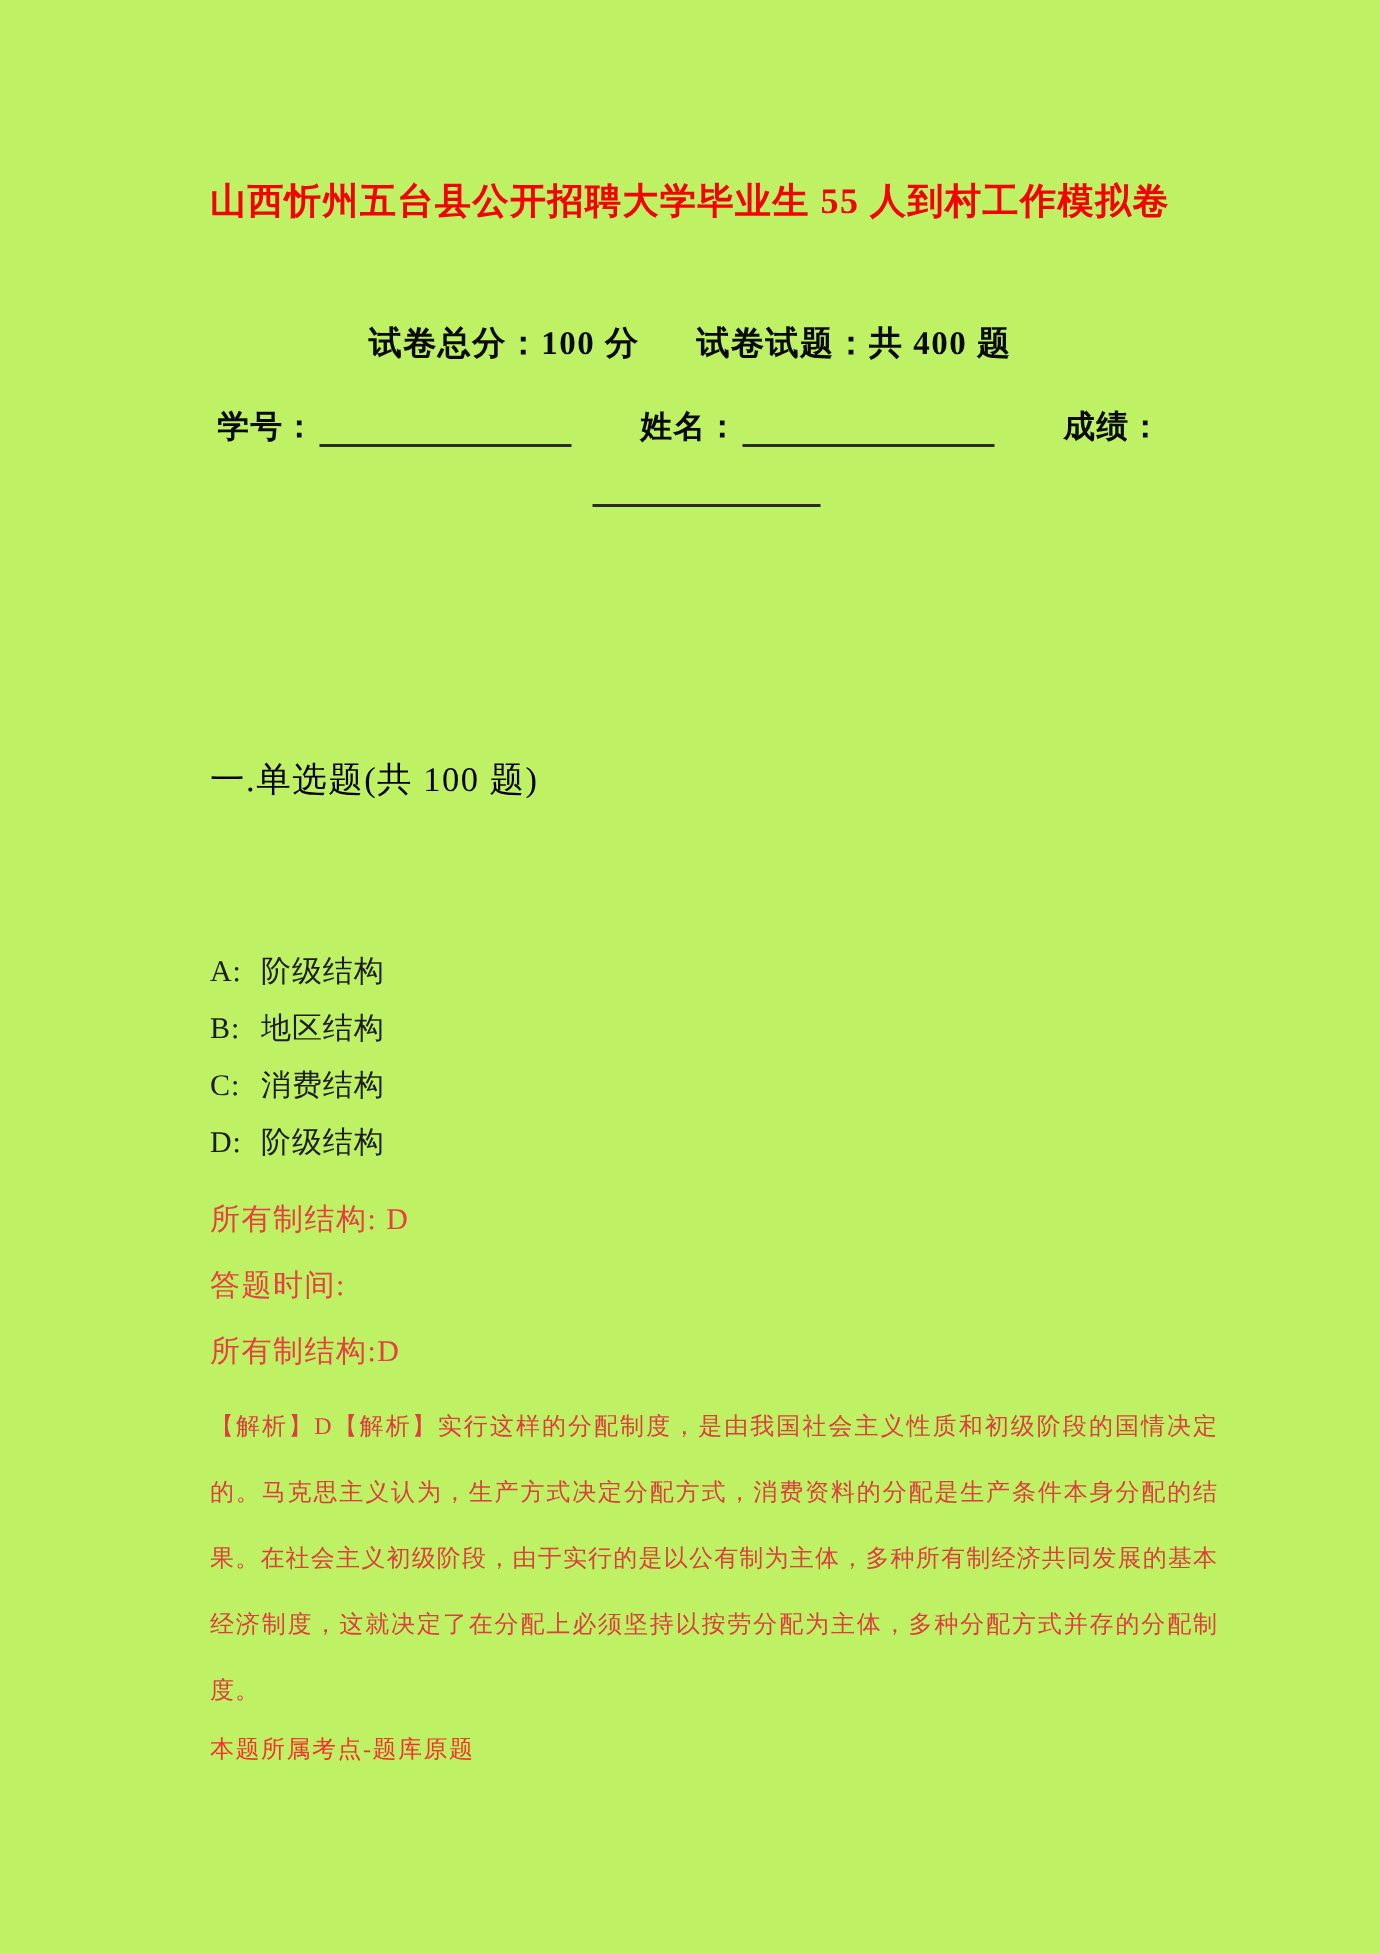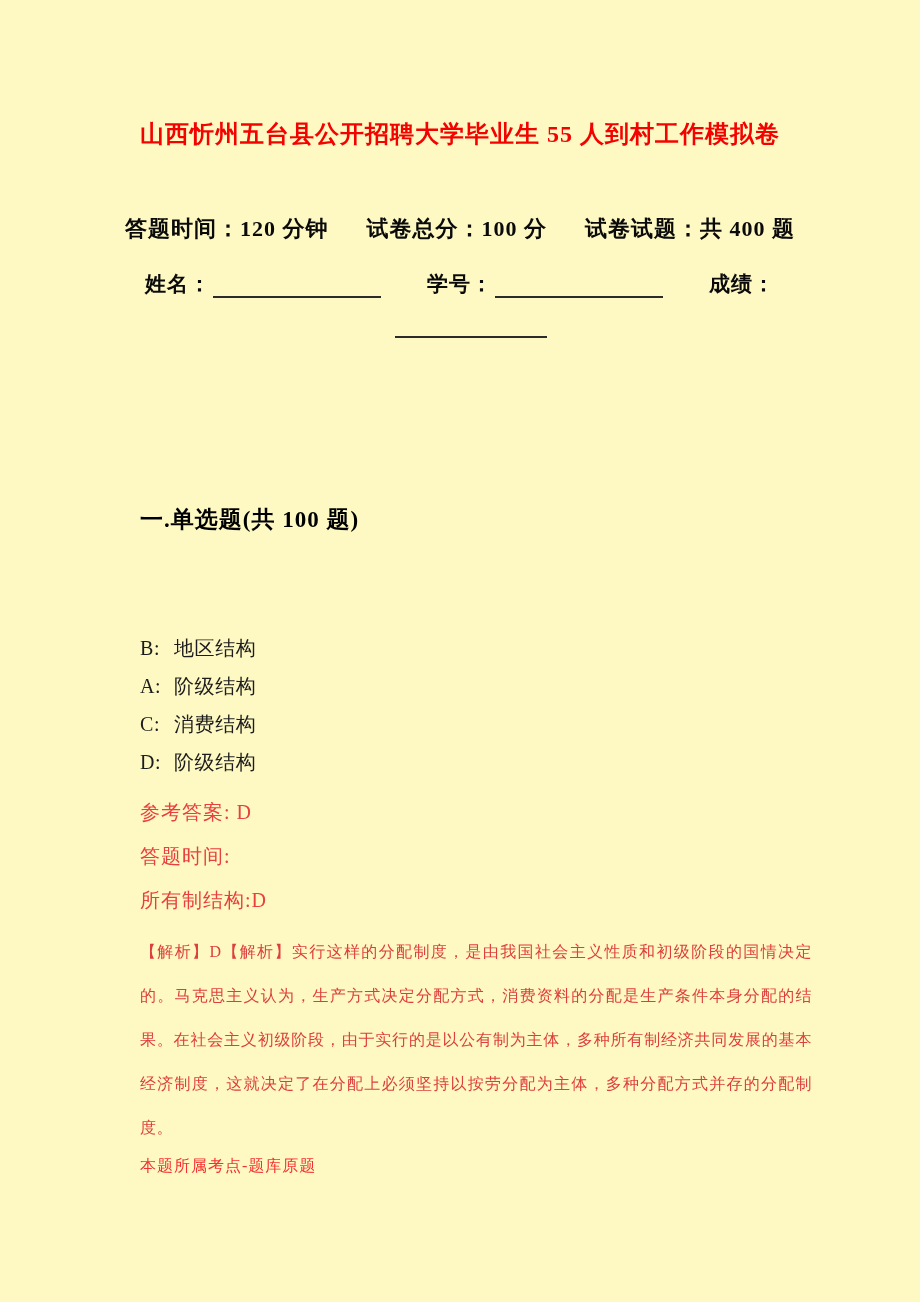--- a/index.html
+++ b/index.html
@@ -1,21 +1,21 @@
 <!DOCTYPE html>
 <html><head>
 <meta charset="utf-8">
 <style>
   html,body{margin:0;padding:0;}
   body{
     width:920px;height:1302px;background:#ffffff;
     font-family:"Liberation Serif","DejaVu Serif",serif;
     color:#1c1c1c;overflow:hidden;
   }
-  .doc{position:relative;width:920px;height:1302px;background:#fef9c3;}
+  .doc{position:relative;width:920px;height:1302px;background:#bef264;}
 
   .title{
     position:absolute;top:118px;left:0;width:920px;
     text-align:center;color:#f30300;font-weight:bold;
     font-size:24px;letter-spacing:1px;white-space:nowrap;
   }
 
   .meta-row{
     position:absolute;top:214px;left:0;width:920px;
     display:flex;justify-content:center;gap:38px;
@@ -37,21 +37,21 @@
   .lone-blank-row{
     position:absolute;top:308px;left:0;width:920px;text-align:center;
   }
   .lone-blank{
     display:inline-block;width:152px;height:28px;
     border-bottom:2px solid #2b2b2b;margin-left:22px;
   }
 
   .section-heading{
     position:absolute;top:504px;left:140px;
-    font-weight:bold;font-size:23px;letter-spacing:1px;color:#000000;
+    font-weight:normal;font-size:23px;letter-spacing:1px;color:#000000;
   }
 
   .question{
     position:absolute;top:546px;left:140px;width:668px;
     font-size:20px;line-height:42px;letter-spacing:0.6px;
     text-align:justify;color:#1c1c1c;
   }
 
   .options{
     position:absolute;top:629px;left:140px;width:668px;
@@ -80,62 +80,61 @@
   }
 </style>
 </head>
 <body>
 
 <div class="doc">
 
   <div class="title">山西忻州五台县公开招聘大学毕业生 55 人到村工作模拟卷</div>
 
   <div class="meta-row">
-    <span>答题时间：120 分钟</span>
     <span>试卷总分：100 分</span>
     <span>试卷试题：共 400 题</span>
   </div>
 
   <div class="fields-row">
     <span class="field">
-      <span>姓名：</span>
+      <span>学号：</span>
       <span class="blank"></span>
     </span>
     <span class="field">
-      <span>学号：</span>
+      <span>姓名：</span>
       <span class="blank"></span>
     </span>
     <span class="field">
       <span>成绩：</span>
     </span>
   </div>
 
   <div class="lone-blank-row">
     <span class="lone-blank"></span>
   </div>
 
   <div class="section-heading">一.单选题(共 100 题)</div>
 
 
   <div class="options">
     <div class="option-row">
-      <span class="option-key">B:</span><span>地区结构</span>
+      <span class="option-key">A:</span><span>阶级结构</span>
     </div>
     <div class="option-row">
-      <span class="option-key">A:</span><span>阶级结构</span>
+      <span class="option-key">B:</span><span>地区结构</span>
     </div>
     <div class="option-row">
       <span class="option-key">C:</span><span>消费结构</span>
     </div>
     <div class="option-row">
       <span class="option-key">D:</span><span>阶级结构</span>
     </div>
   </div>
 
-  <div class="red-line ans-1">参考答案: D</div>
+  <div class="red-line ans-1">所有制结构: D</div>
   <div class="red-line ans-2">答题时间:</div>
   <div class="red-line ans-3">所有制结构:D</div>
 
   <div class="analysis">【解析】D【解析】实行这样的分配制度，是由我国社会主义性质和初级阶段的国情决定的。马克思主义认为，生产方式决定分配方式，消费资料的分配是生产条件本身分配的结果。在社会主义初级阶段，由于实行的是以公有制为主体，多种所有制经济共同发展的基本经济制度，这就决定了在分配上必须坚持以按劳分配为主体，多种分配方式并存的分配制度。</div>
 
   <div class="source-line">本题所属考点-题库原题</div>
 
 </div>
 
 </body></html>

